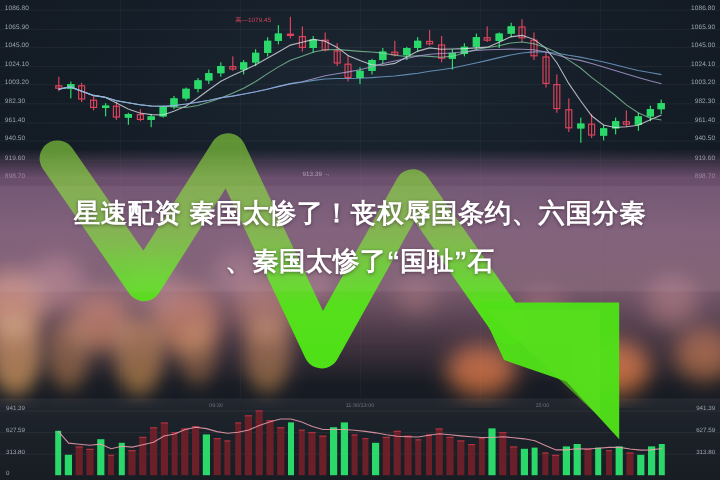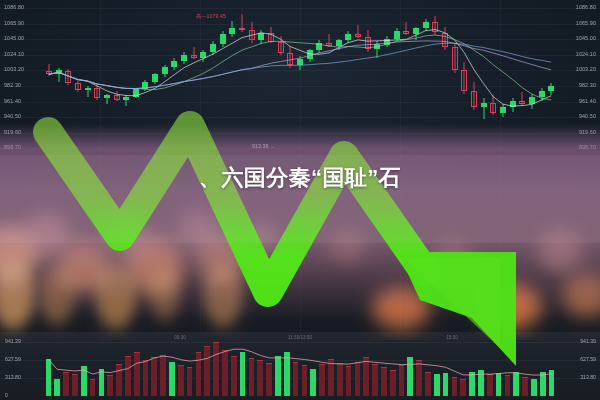--- a/index.html
+++ b/index.html
@@ -595,16 +595,17 @@
       <polyline points="48,132 120,236 190,126 268,292 344,156 425,272" fill="none" stroke="url(#agrad)" stroke-width="30" stroke-linejoin="round" stroke-linecap="round"></polyline>
     </g>
     <g>
       <polygon points="398,252 516,252 516,366 472,318 420,300" fill="#4fe018" opacity="0.97"></polygon>
       <polygon points="404,258 500,258 500,348 404,258" fill="#5ae01e" opacity="0.6"></polygon>
     </g>
   </svg>
 
   <div class="text-band"></div>
   <div class="headline">
-    <span class="l2">、六国分秦“国耻”石</span>
+    <span class="l1">星速配资 秦国太惨了！丧权辱国条约、六国分秦</span>
+    <span class="l2">、秦国太惨了“国耻”石</span>
   </div>
 
 </div>
 
 </body></html>

